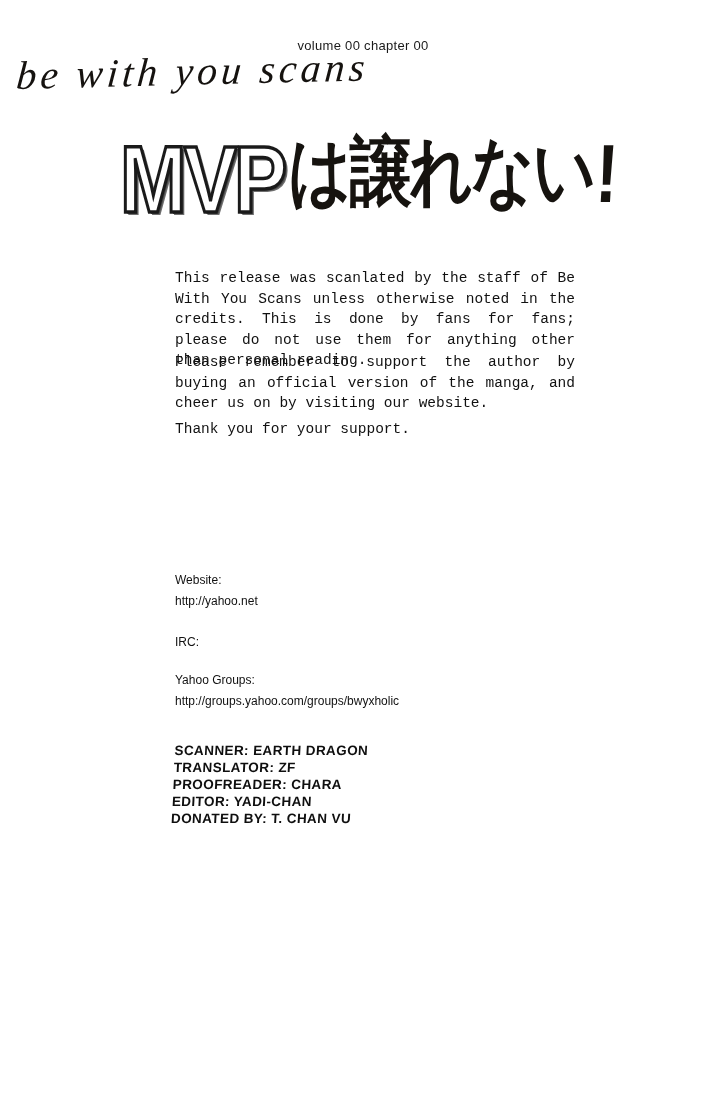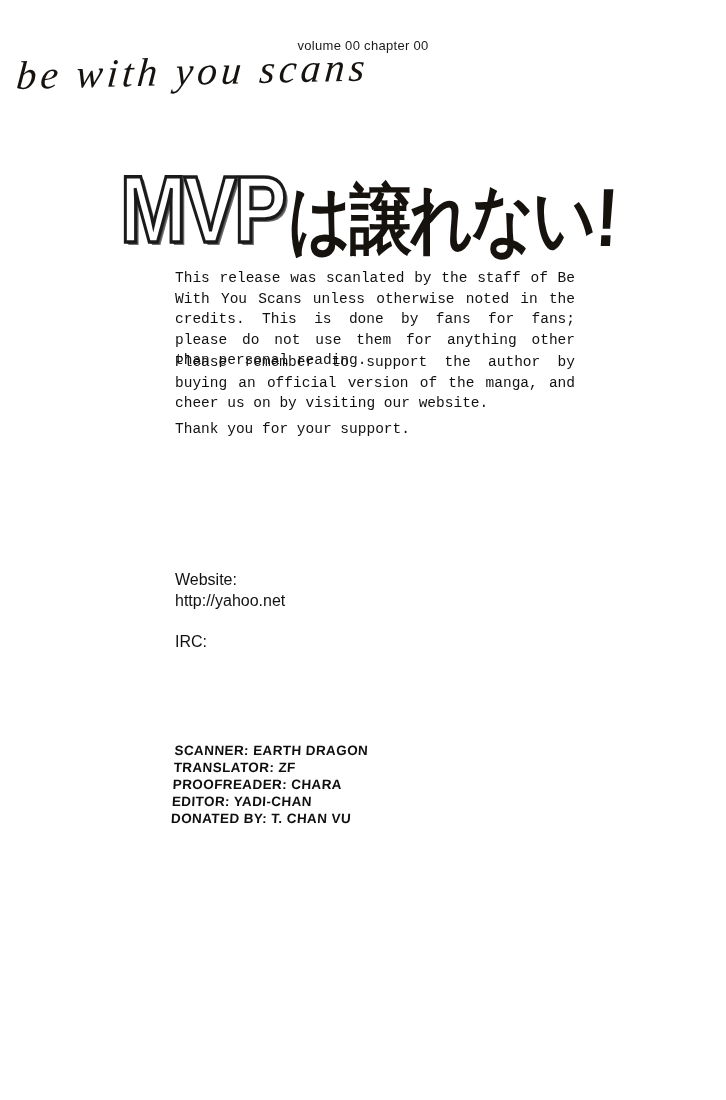--- a/index.html
+++ b/index.html
@@ -51,21 +51,21 @@
   }
 
   
   .title-art {
     position: absolute;
     top: 140px;
     left: 120px;
     width: 500px;
     height: 110px;
     display: flex;
-    align-items: flex-end;
+    align-items: flex-start;
     white-space: nowrap;
   }
   .title-latin {
     font-family: "Liberation Sans", sans-serif;
     font-weight: bold;
     font-size: 80px;
     line-height: 1;
     letter-spacing: -3px;
     color: #ffffff;
     -webkit-text-stroke: 3px #1a1a1a;
@@ -108,21 +108,21 @@
     font-family: Liberation Mono, monospace;
   }
   .notice-1 { top: 268px; text-align: justify; }
   .notice-2 { top: 352px; text-align: justify; }
   .notice-3 { top: 419px; }
 
   .links-block {
     position: absolute;
     left: 175px;
     width: 420px;
-    font-size: 16px;
+    font-size: 12px;
     line-height: 20.5px;
     color: #111111;
   }
   .links-website { top: 570px; }
   .links-irc { top: 620px; margin-top: 12px; }
   .links-yahoo { top: 670px; }
 
   .links-block .lbl { display: block; }
   .links-block .val { display: block; }
 
@@ -165,20 +165,24 @@
 
   <div class="links-block links-website">
     <span class="lbl">Website:</span>
     <span class="val">http://yahoo.net</span>
   </div>
 
   <div class="links-block links-irc">
     <span class="lbl">IRC:</span>
   </div>
 
+  <div class="links-block links-yahoo">
+    <span class="lbl">Yahoo Groups:</span>
+    <span class="val">http://groups.yahoo.com/groups/bwyxholic</span>
+  </div>
 
   <div class="credits">
     <div>SCANNER: EARTH DRAGON</div>
     <div>TRANSLATOR: ZF</div>
     <div>PROOFREADER: CHARA</div>
     <div>EDITOR: YADI-CHAN</div>
     <div>DONATED BY: T. CHAN VU</div>
   </div>
 
 </div>

